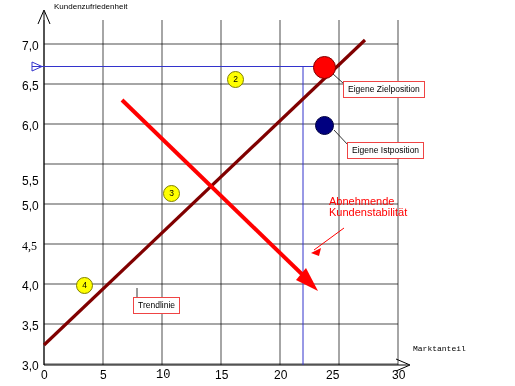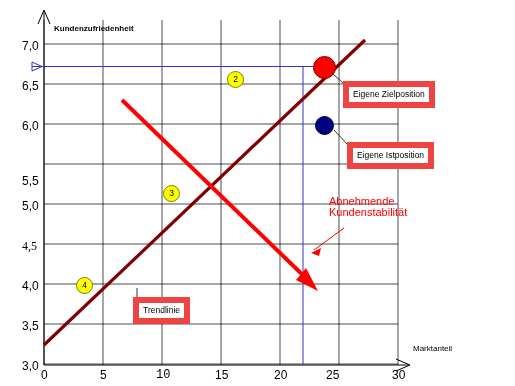--- a/index.html
+++ b/index.html
@@ -33,21 +33,21 @@
     white-space: nowrap;
   }
   .axis-title {
     position: absolute;
     font-size: 8px;
     color: #000;
     white-space: nowrap;
   }
   .callout {
     position: absolute;
-    border: 6px solid #ef4444;
+    border: 1px solid #ef4444;
     background: #ffffff;
     font-size: 8.5px;
     color: #000;
     padding: 2px 4px 2px 4px;
     white-space: nowrap;
     line-height: 11px;
   }
   .redtext {
     position: absolute;
     font-size: 11px;
@@ -158,22 +158,22 @@
   <div class="tick-label" style="left:22px; top:359px;">3,0</div>
 
   <div class="tick-label" style="left:41px; top:368px;">0</div>
   <div class="tick-label" style="left:100px; top:368px;">5</div>
   <div class="tick-label" style="left:156px; top:368px;font-family:Liberation Mono, monospace;">10</div>
   <div class="tick-label" style="left:215px; top:368px;">15</div>
   <div class="tick-label" style="left:274px; top:368px;">20</div>
   <div class="tick-label" style="left:326px; top:368px;">25</div>
   <div class="tick-label" style="left:392px; top:368px;">30</div>
 
-  <div class="axis-title" style="left:54px; top:24px;font-weight:bold;">Kundenzufriedenheit</div>
-  <div class="axis-title" style="left:413px; top:344px;">Marktanteil</div>
+  <div class="axis-title" style="left:54px; top:2px;">Kundenzufriedenheit</div>
+  <div class="axis-title" style="left:413px; top:344px;font-family:Liberation Mono, monospace;">Marktanteil</div>
 
   <div class="bubble" style="left:227px; top:71px;">2</div>
   <div class="bubble" style="left:163px; top:185px;">3</div>
   <div class="bubble" style="left:76px; top:277px;">4</div>
 
   <div class="dot-red" style="left:313px; top:56px;"></div>
   <div class="dot-blue" style="left:315px; top:116px;"></div>
 
   <div class="callout" style="left:343px; top:81px;">Eigene Zielposition</div>
   <div class="callout" style="left:347px; top:142px;">Eigene Istposition</div>

